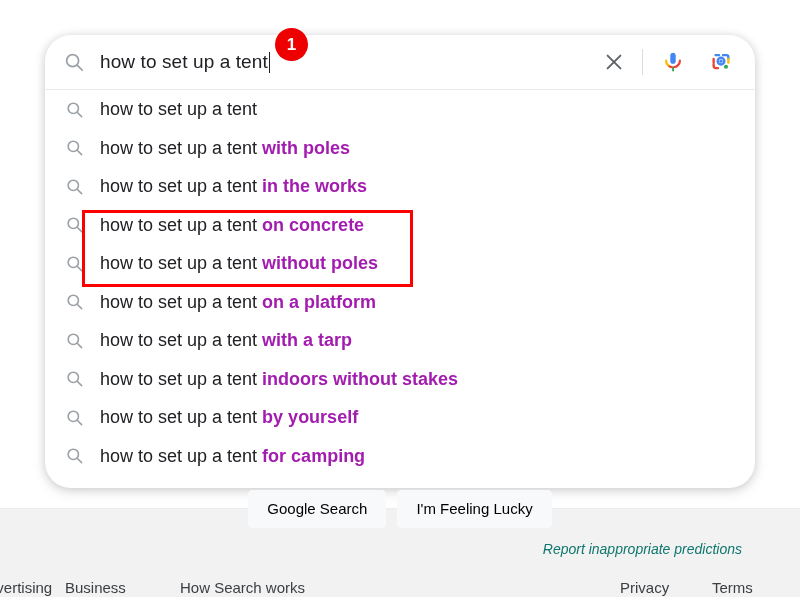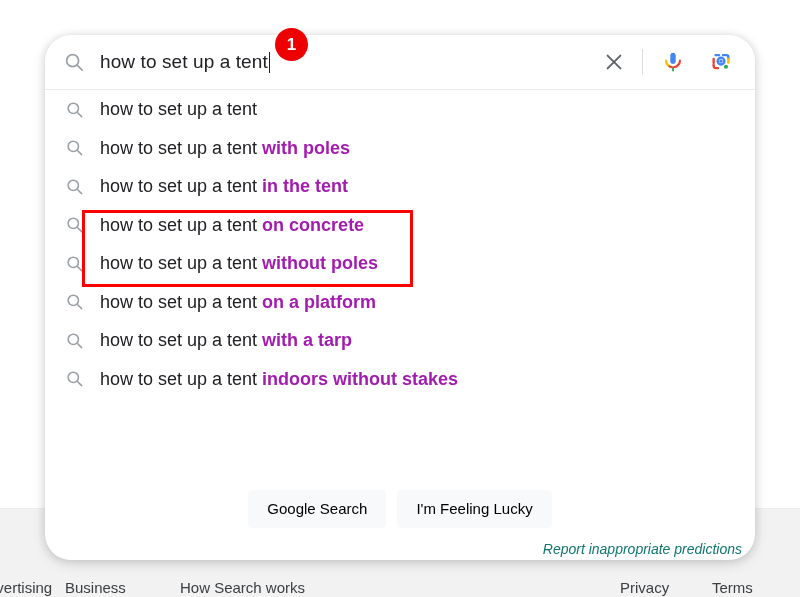--- a/index.html
+++ b/index.html
@@ -54,21 +54,21 @@
   .fl-how         { left: 180px; }
   .fl-privacy     { left: 620px; }
   .fl-terms       { left: 712px; }
 
   
   .search-card {
     position: absolute;
     left: 45px;
     top: 35px;
     width: 710px;
-    height: 525px;
+    height: 453px;
     background: #ffffff;
     border-radius: 26px;
     box-shadow: 0 1px 8px rgba(32,33,36,0.16), 0 4px 14px rgba(32,33,36,0.10);
     overflow: visible;
   }
 
   
   .query-row {
     position: relative;
     height: 54px;
@@ -349,21 +349,21 @@
         <span class="sug-text"><span>how to set up a tent </span><b>with poles</b></span>
       </div>
 
       <div class="suggestion-row">
         <span class="sug-icon">
           <svg class="icon-svg" width="19" height="19" viewBox="0 0 24 24" fill="none" stroke="#9aa0a6" stroke-width="2">
             <circle cx="10.5" cy="10.5" r="6.5"></circle>
               <line x1="15.4" y1="15.4" x2="21" y2="21" stroke-linecap="round"></line>
           </svg>
         </span>
-        <span class="sug-text"><span>how to set up a tent </span><b>in the tent</b></span>
+        <span class="sug-text"><span>how to set up a tent </span><b>in the works</b></span>
       </div>
 
       <div class="suggestion-row">
         <span class="sug-icon">
           <svg class="icon-svg" width="19" height="19" viewBox="0 0 24 24" fill="none" stroke="#9aa0a6" stroke-width="2">
             <circle cx="10.5" cy="10.5" r="6.5"></circle>
               <line x1="15.4" y1="15.4" x2="21" y2="21" stroke-linecap="round"></line>
           </svg>
         </span>
         <span class="sug-text"><span>how to set up a tent </span><b>on concrete</b></span>
@@ -402,21 +402,39 @@
       <div class="suggestion-row">
         <span class="sug-icon">
           <svg class="icon-svg" width="19" height="19" viewBox="0 0 24 24" fill="none" stroke="#9aa0a6" stroke-width="2">
             <circle cx="10.5" cy="10.5" r="6.5"></circle>
               <line x1="15.4" y1="15.4" x2="21" y2="21" stroke-linecap="round"></line>
           </svg>
         </span>
         <span class="sug-text"><span>how to set up a tent </span><b>indoors without stakes</b></span>
       </div>
 
-
+      <div class="suggestion-row">
+        <span class="sug-icon">
+          <svg class="icon-svg" width="19" height="19" viewBox="0 0 24 24" fill="none" stroke="#9aa0a6" stroke-width="2">
+            <circle cx="10.5" cy="10.5" r="6.5"></circle>
+              <line x1="15.4" y1="15.4" x2="21" y2="21" stroke-linecap="round"></line>
+          </svg>
+        </span>
+        <span class="sug-text"><span>how to set up a tent </span><b>by yourself</b></span>
+      </div>
+
+      <div class="suggestion-row">
+        <span class="sug-icon">
+          <svg class="icon-svg" width="19" height="19" viewBox="0 0 24 24" fill="none" stroke="#9aa0a6" stroke-width="2">
+            <circle cx="10.5" cy="10.5" r="6.5"></circle>
+              <line x1="15.4" y1="15.4" x2="21" y2="21" stroke-linecap="round"></line>
+          </svg>
+        </span>
+        <span class="sug-text"><span>how to set up a tent </span><b>for camping</b></span>
+      </div>
 
     </div>
 
     <div class="highlight-box"></div>
 
     <div class="buttons-row">
       <button class="g-btn">Google Search</button>
       <button class="g-btn">I'm Feeling Lucky</button>
     </div>
 

